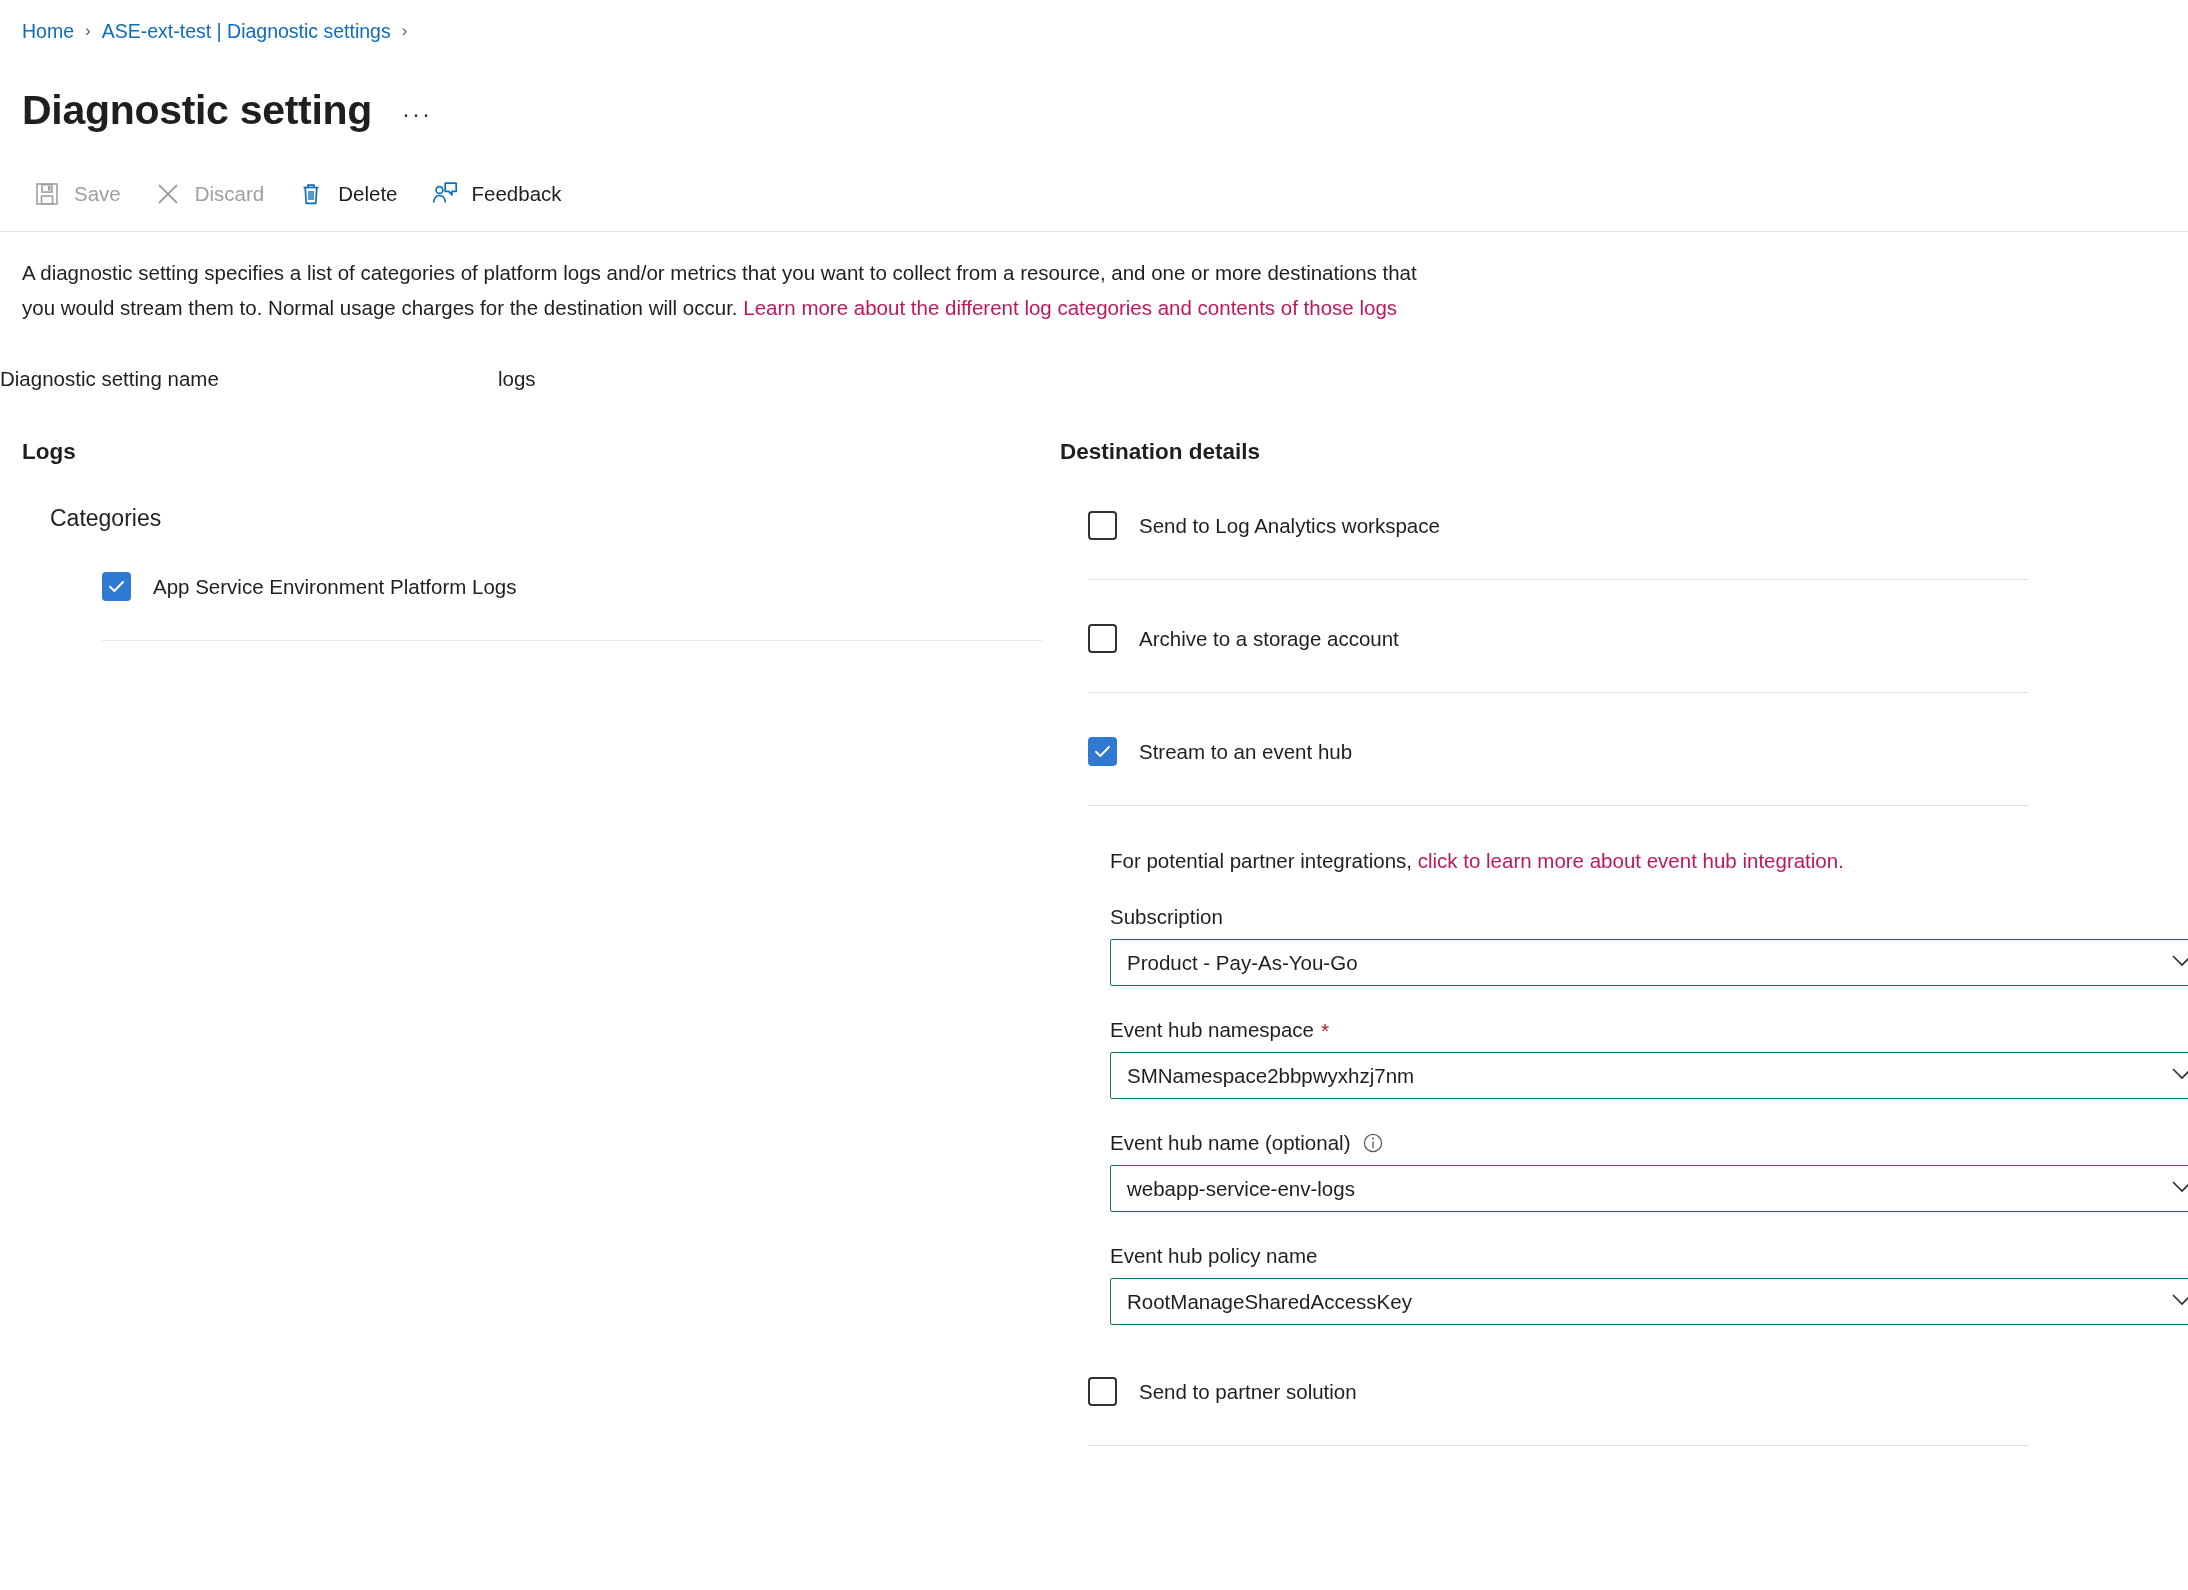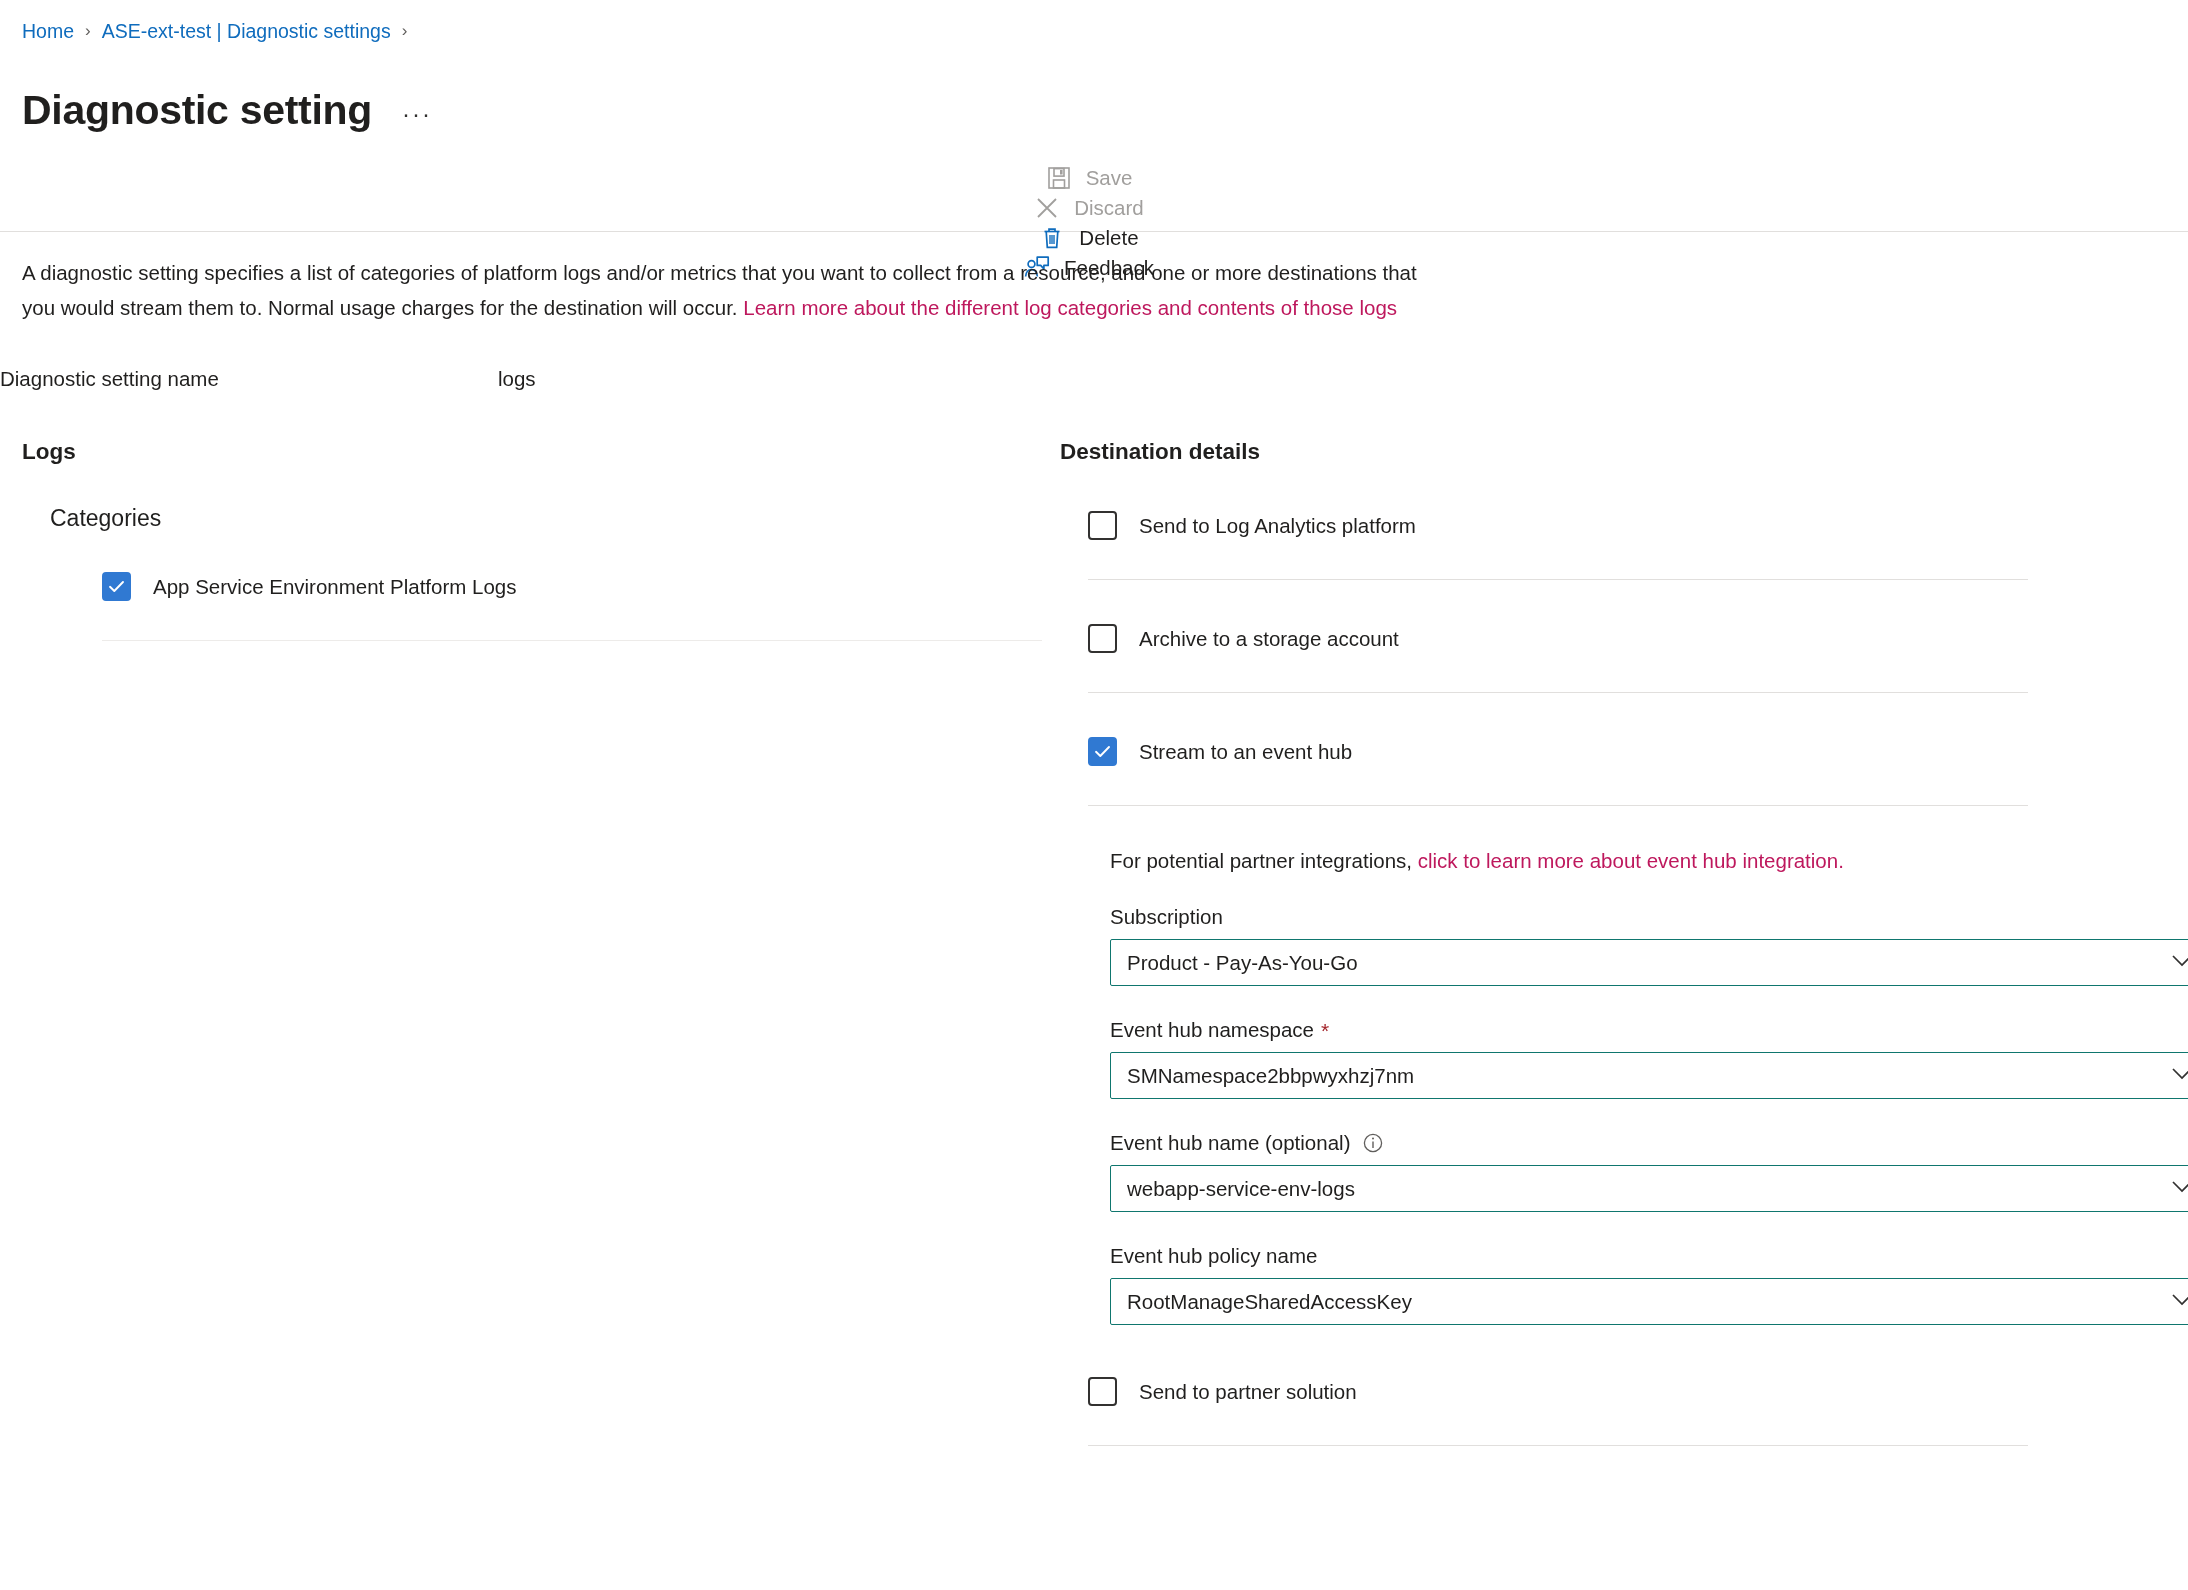--- a/index.html
+++ b/index.html
@@ -60,21 +60,20 @@
     line-height: 1;
   }
 
   
   .commandbar {
     display: flex;
     align-items: center;
     padding: 0 18px 0 26px;
     height: 62px;
     margin-top: 32px;
-    flex-direction: column;
   }
   .cmd {
     display: flex;
     align-items: center;
     height: 48px;
     padding: 0 14px 0 6px;
     margin-right: 12px;
     cursor: pointer;
     user-select: none;
   }
@@ -347,21 +346,21 @@
 
     <div class="rule rule-left"></div>
   </div>
 
   <div class="col-right">
     <div class="section-head">Destination details</div>
 
     <div class="dest-row" style="margin-top:46px;">
       <div class="check-row">
         <span class="cb"></span>
-        <span class="cb-label">Send to Log Analytics platform</span>
+        <span class="cb-label">Send to Log Analytics workspace</span>
       </div>
     </div>
     <div class="rule rule-right" style="margin-top:39px;"></div>
 
     <div class="dest-row" style="margin-top:44px;">
       <div class="check-row">
         <span class="cb"></span>
         <span class="cb-label">Archive to a storage account</span>
       </div>
     </div>

